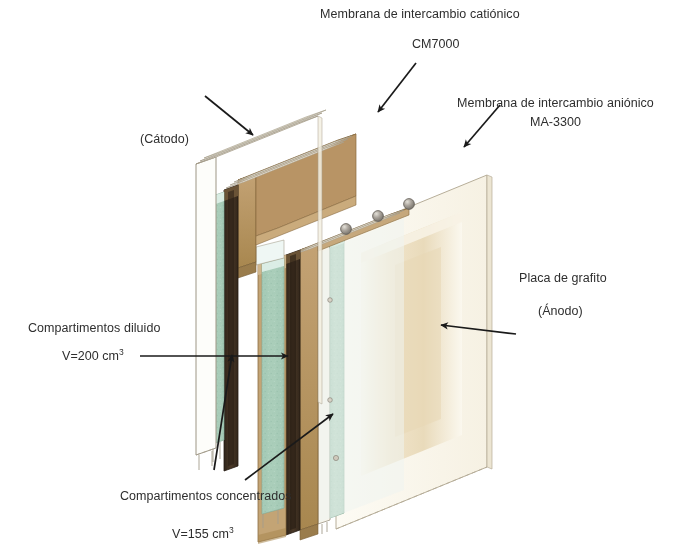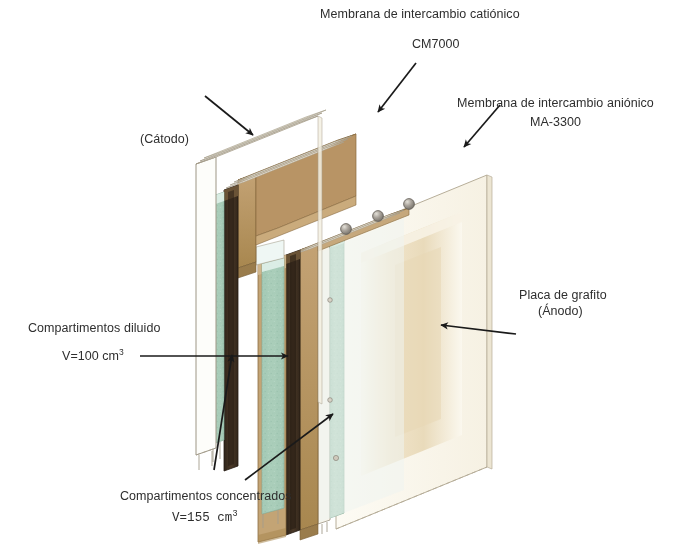--- a/index.html
+++ b/index.html
@@ -41,26 +41,26 @@
     vertical-align: super;
     line-height: 0;
   }
   
   #lbl-cation      { left: 320px; top: 6px;  }
   #lbl-cation-code { left: 412px; top: 36px; }
   #lbl-anion       { left: 457px; top: 83px; margin-top: 12px; }
   #lbl-anion-code  { left: 530px; top: 114px;}
   #lbl-cathode     { left: 103px; top: 66px; }
   #lbl-cathode-sub { left: 140px; top: 98px; margin-top: 33px; }
-  #lbl-anode       { left: 519px; top: 287px;}
+  #lbl-anode       { left: 519px; top: 270px;}
   #lbl-anode-sub   { left: 538px; top: 303px;}
   #lbl-dil         { left: 28px;  top: 320px;}
   #lbl-dil-vol     { left: 62px;  top: 348px;}
   #lbl-conc        { left: 120px; top: 488px;}
-  #lbl-conc-vol    { left: 172px; top: 510px; font-family: Liberation Mono, monospace;}
+  #lbl-conc-vol    { left: 172px; top: 526px;}
 </style>
 </head>
 <body>
 
 <div id="diagram-root">
 
   <svg id="diagram-svg" viewBox="0 0 686 544">
     <defs>
 
       <pattern id="tealTex" width="6" height="6" patternUnits="userSpaceOnUse">
@@ -255,19 +255,19 @@
 
 
   <div class="label" id="lbl-cathode-sub">(Cátodo)</div>
 
   <div class="label" id="lbl-anode">Placa de grafito</div>
 
   <div class="label" id="lbl-anode-sub">(Ánodo)</div>
 
   <div class="label" id="lbl-dil">Compartimentos diluido</div>
 
-  <div class="label" id="lbl-dil-vol"><span>V=100 cm</span><sup>3</sup></div>
+  <div class="label" id="lbl-dil-vol"><span>V=200 cm</span><sup>3</sup></div>
 
   <div class="label" id="lbl-conc">Compartimentos concentrados</div>
 
   <div class="label" id="lbl-conc-vol"><span>V=155 cm</span><sup>3</sup></div>
 
 </div>
 
 </body></html>

